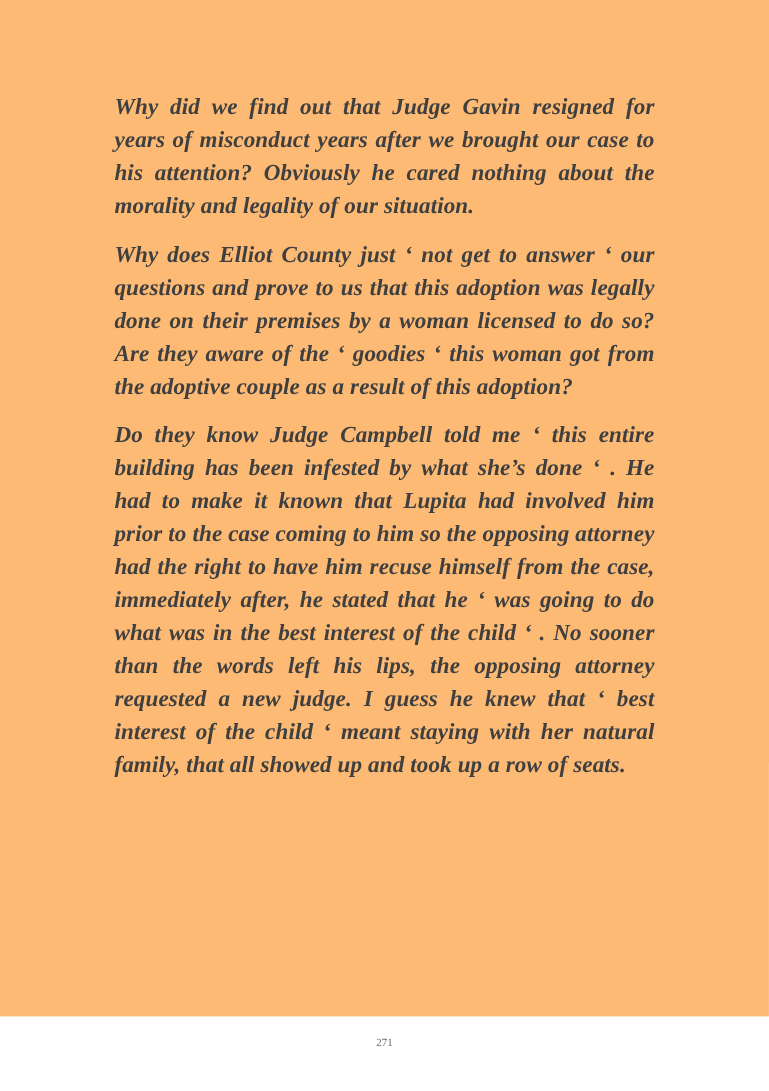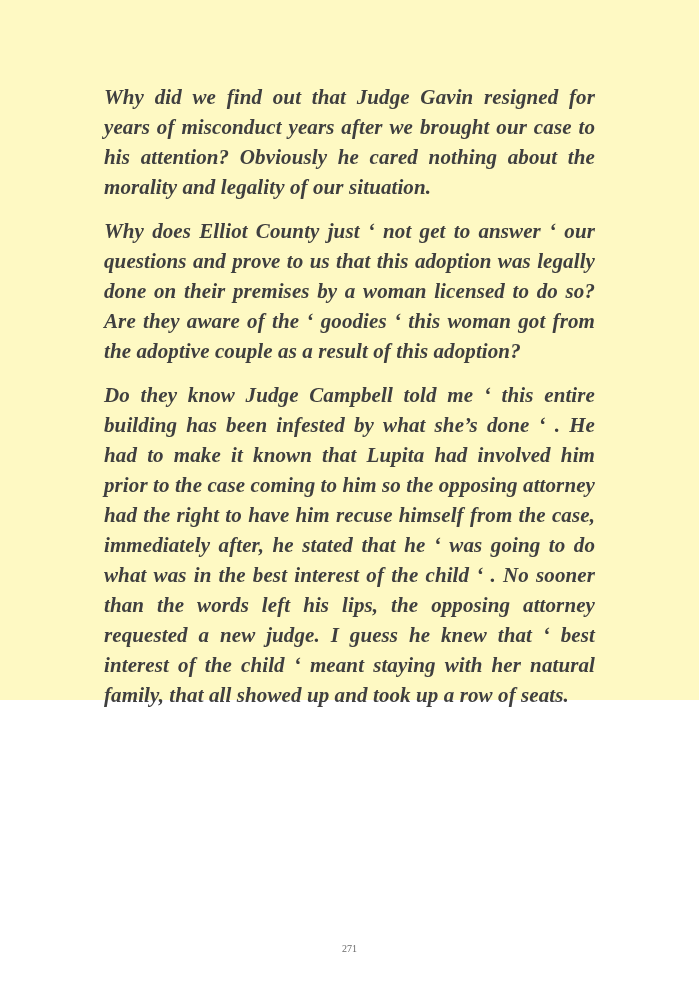--- a/index.html
+++ b/index.html
@@ -10,22 +10,22 @@
     body {
       width: 699px;
       height: 992px;
       position: relative;
       overflow: hidden;
     }
     .page {
       position: absolute;
       left: 0; top: 0;
       width: 699px;
-      height: 700px;
-      background: #fef9c3;
+      height: 924px;
+      background: #fdba74;
     }
     .text-block {
       position: absolute;
       left: 104px;
       top: 82px;
       width: 491px;
     }
     .para {
       margin: 0 0 14px 0;
       font-family: "Liberation Serif", "DejaVu Serif", serif;

